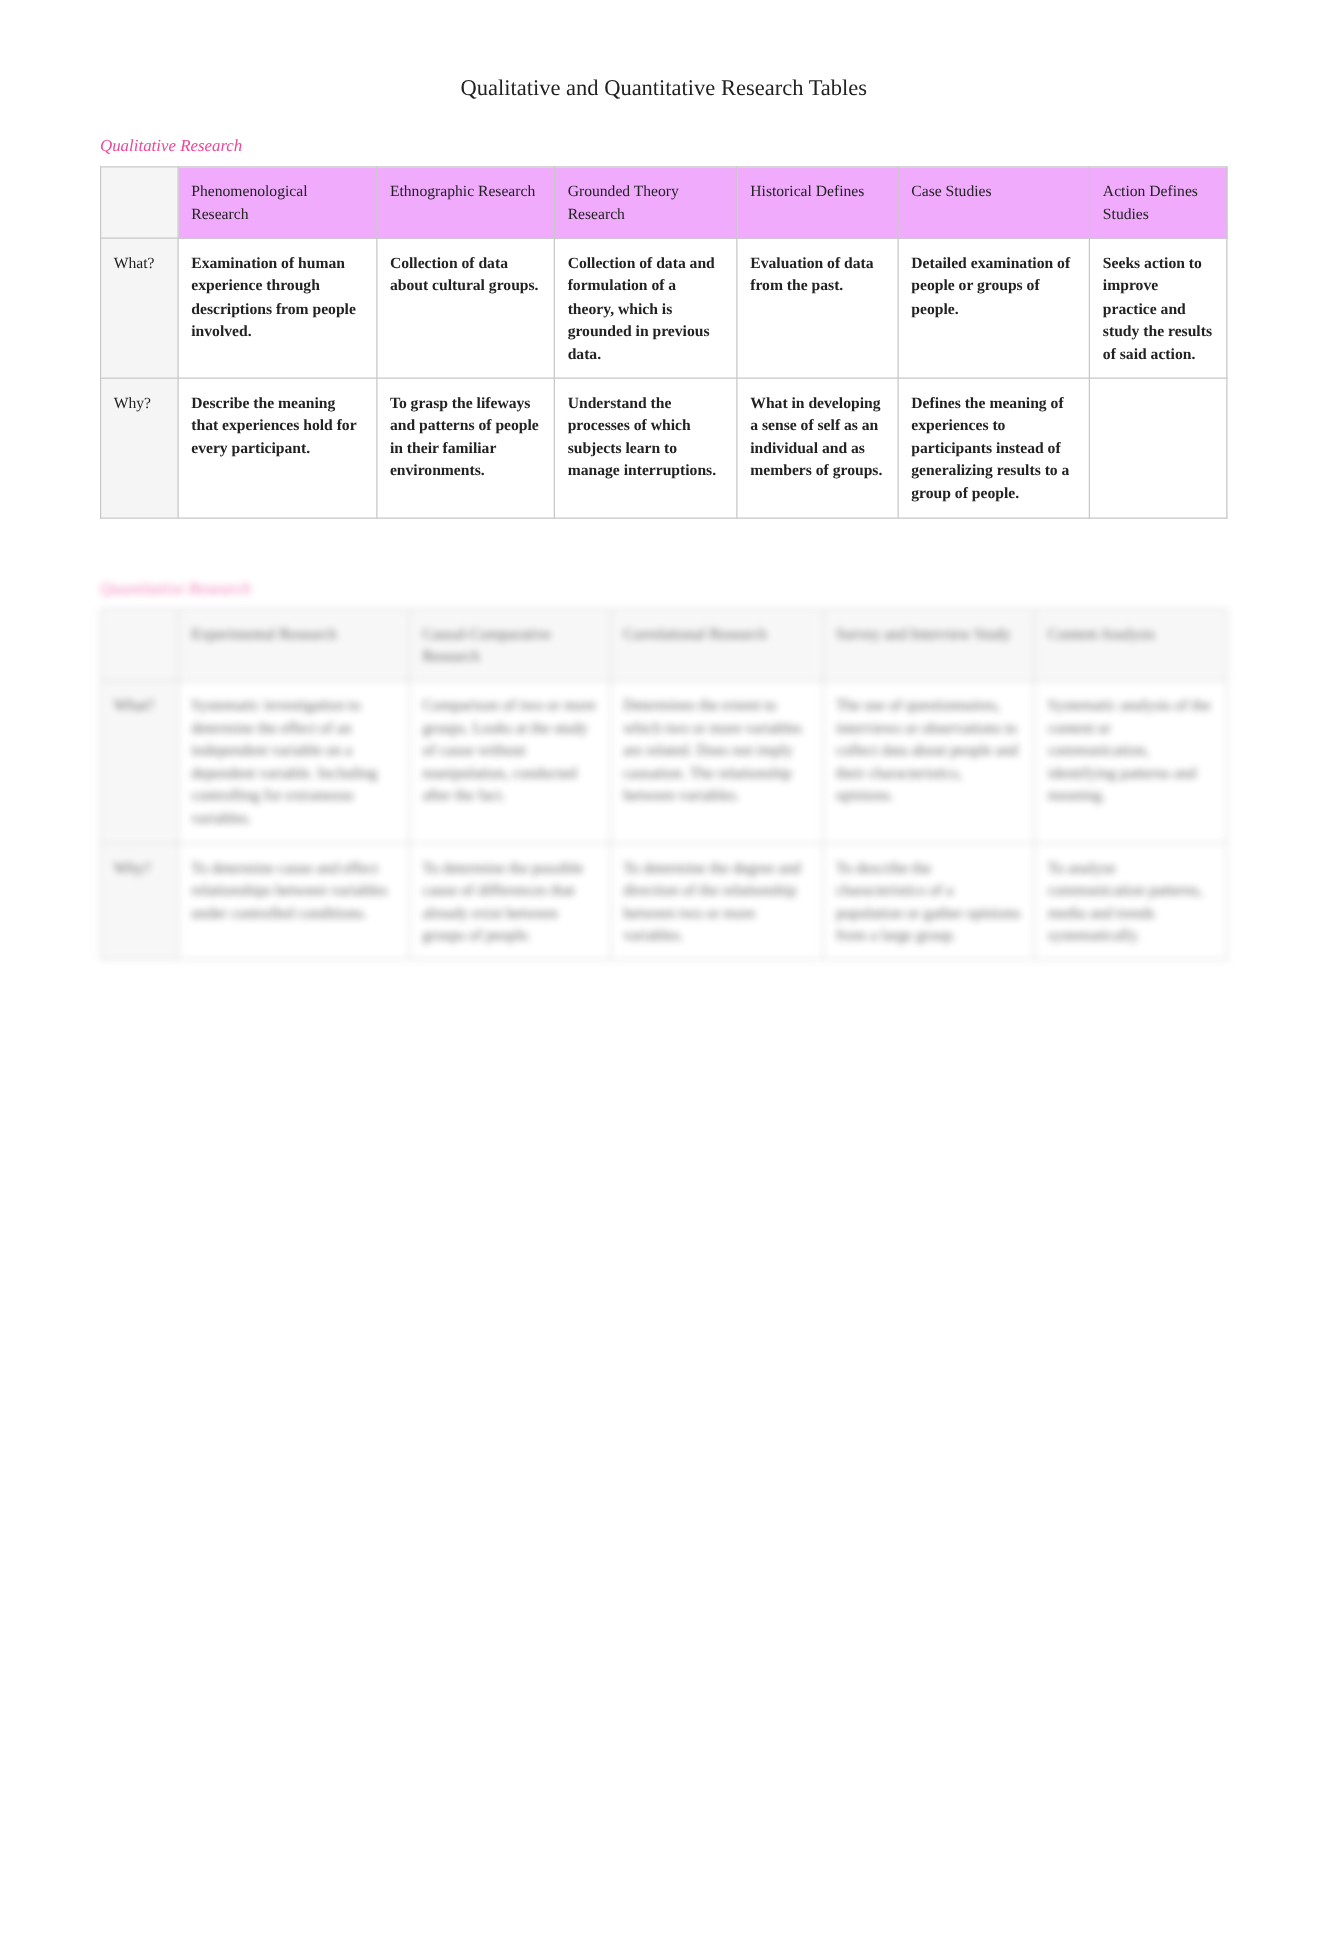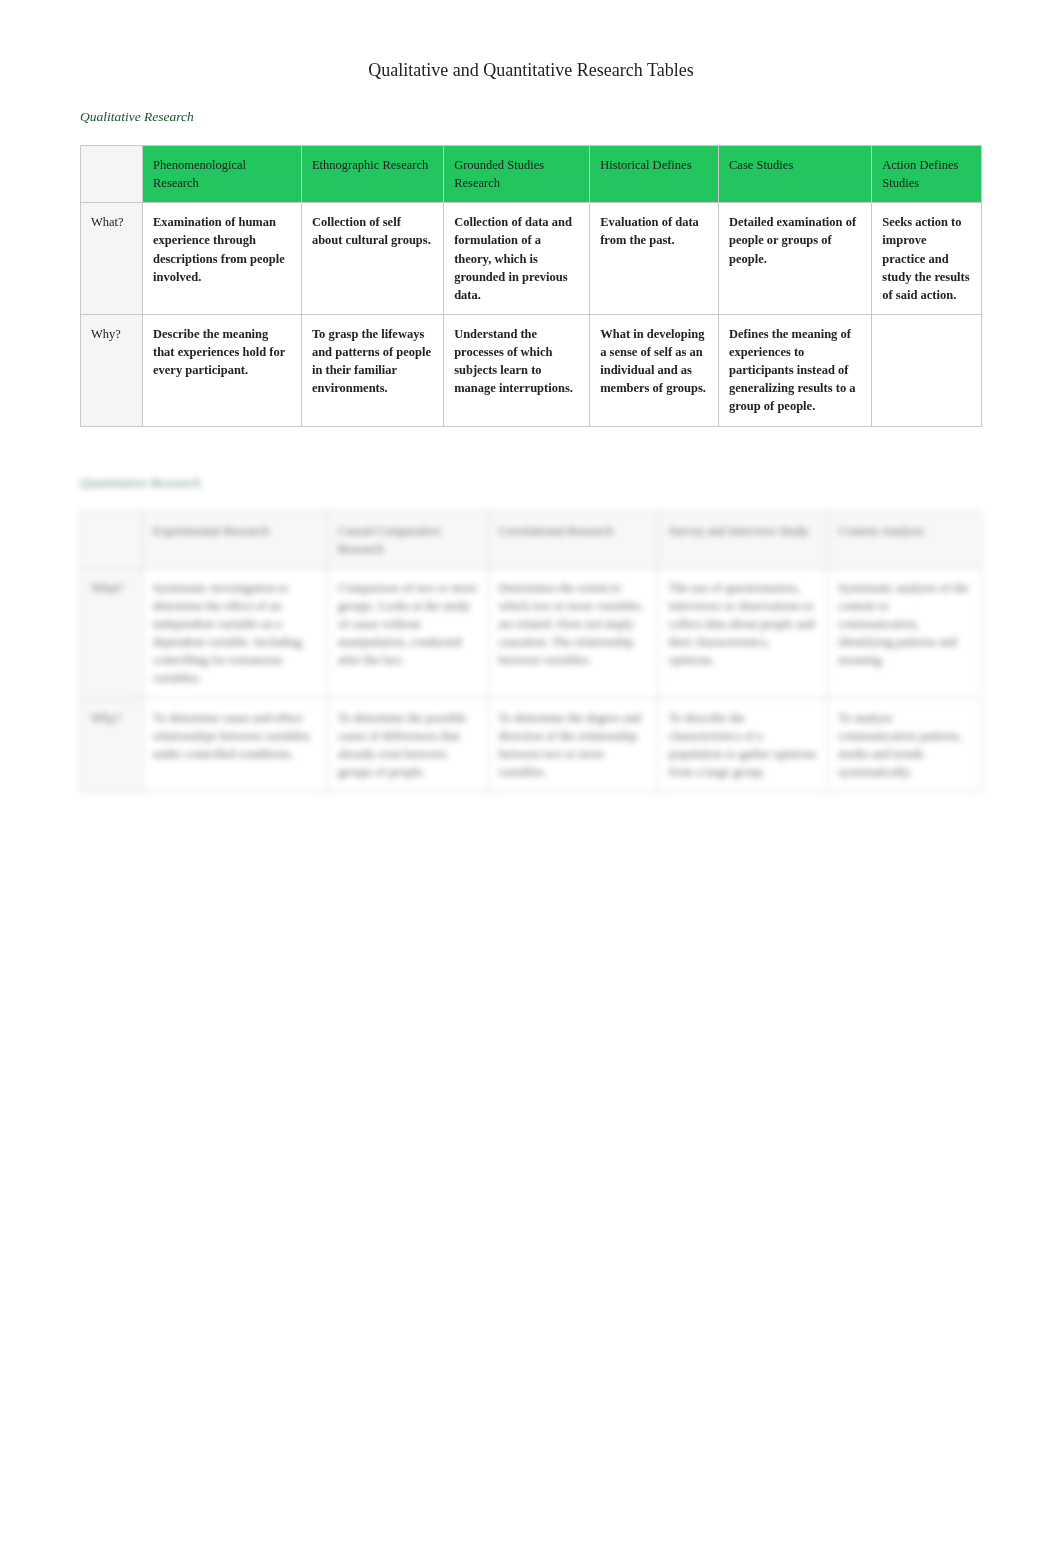--- a/index.html
+++ b/index.html
@@ -17,22 +17,22 @@
       text-align: center;
       font-size: 18px;
       font-weight: normal;
       margin-bottom: 28px;
       color: #222;
     }
 
     .section-title {
       font-style: italic;
       font-size: 13.5px;
-      margin-bottom: 20px;
-      color: #14532d;
+      margin-bottom: 8px;
+      color: #ec4899;
     }
 
     .research-table {
       width: 100%;
       border-collapse: collapse;
       border: 1px solid #c8c8c8;
       margin-bottom: 48px;
     }
 
     .research-table td, .research-table th {
@@ -46,21 +46,21 @@
     }
 
     .research-table .row-header {
       font-weight: normal;
       background: #f5f5f5;
       width: 62px;
       min-width: 62px;
     }
 
     .research-table .col-header {
-      background: #22c55e;
+      background: #f0abfc;
       font-weight: normal;
     }
 
     .col-header-row td {
       background: #f5f5f5;
     }
 
     
     .blurred-section {
       filter: blur(3px);
@@ -105,30 +105,30 @@
 <div>
   <p class="section-title">Qualitative Research</p>
 
   <table class="research-table">
     <tbody>
 
       <tr class="col-header-row">
         <td class="row-header"></td>
         <td class="col-header">Phenomenological Research</td>
         <td class="col-header">Ethnographic Research</td>
-        <td class="col-header">Grounded Studies Research</td>
+        <td class="col-header">Grounded Theory Research</td>
         <td class="col-header">Historical Defines</td>
         <td class="col-header">Case Studies</td>
         <td class="col-header">Action Defines Studies</td>
       </tr>
 
       <tr>
         <td class="row-header">What?</td>
         <td>Examination of human experience through descriptions from people involved.</td>
-        <td>Collection of self about cultural groups.</td>
+        <td>Collection of data about cultural groups.</td>
         <td>Collection of data and formulation of a theory, which is grounded in previous data.</td>
         <td>Evaluation of data from the past.</td>
         <td>Detailed examination of people or groups of people.</td>
         <td>Seeks action to improve practice and study the results of said action.</td>
       </tr>
 
       <tr>
         <td class="row-header">Why?</td>
         <td>Describe the meaning that experiences hold for every participant.</td>
         <td>To grasp the lifeways and patterns of people in their familiar environments.</td>

